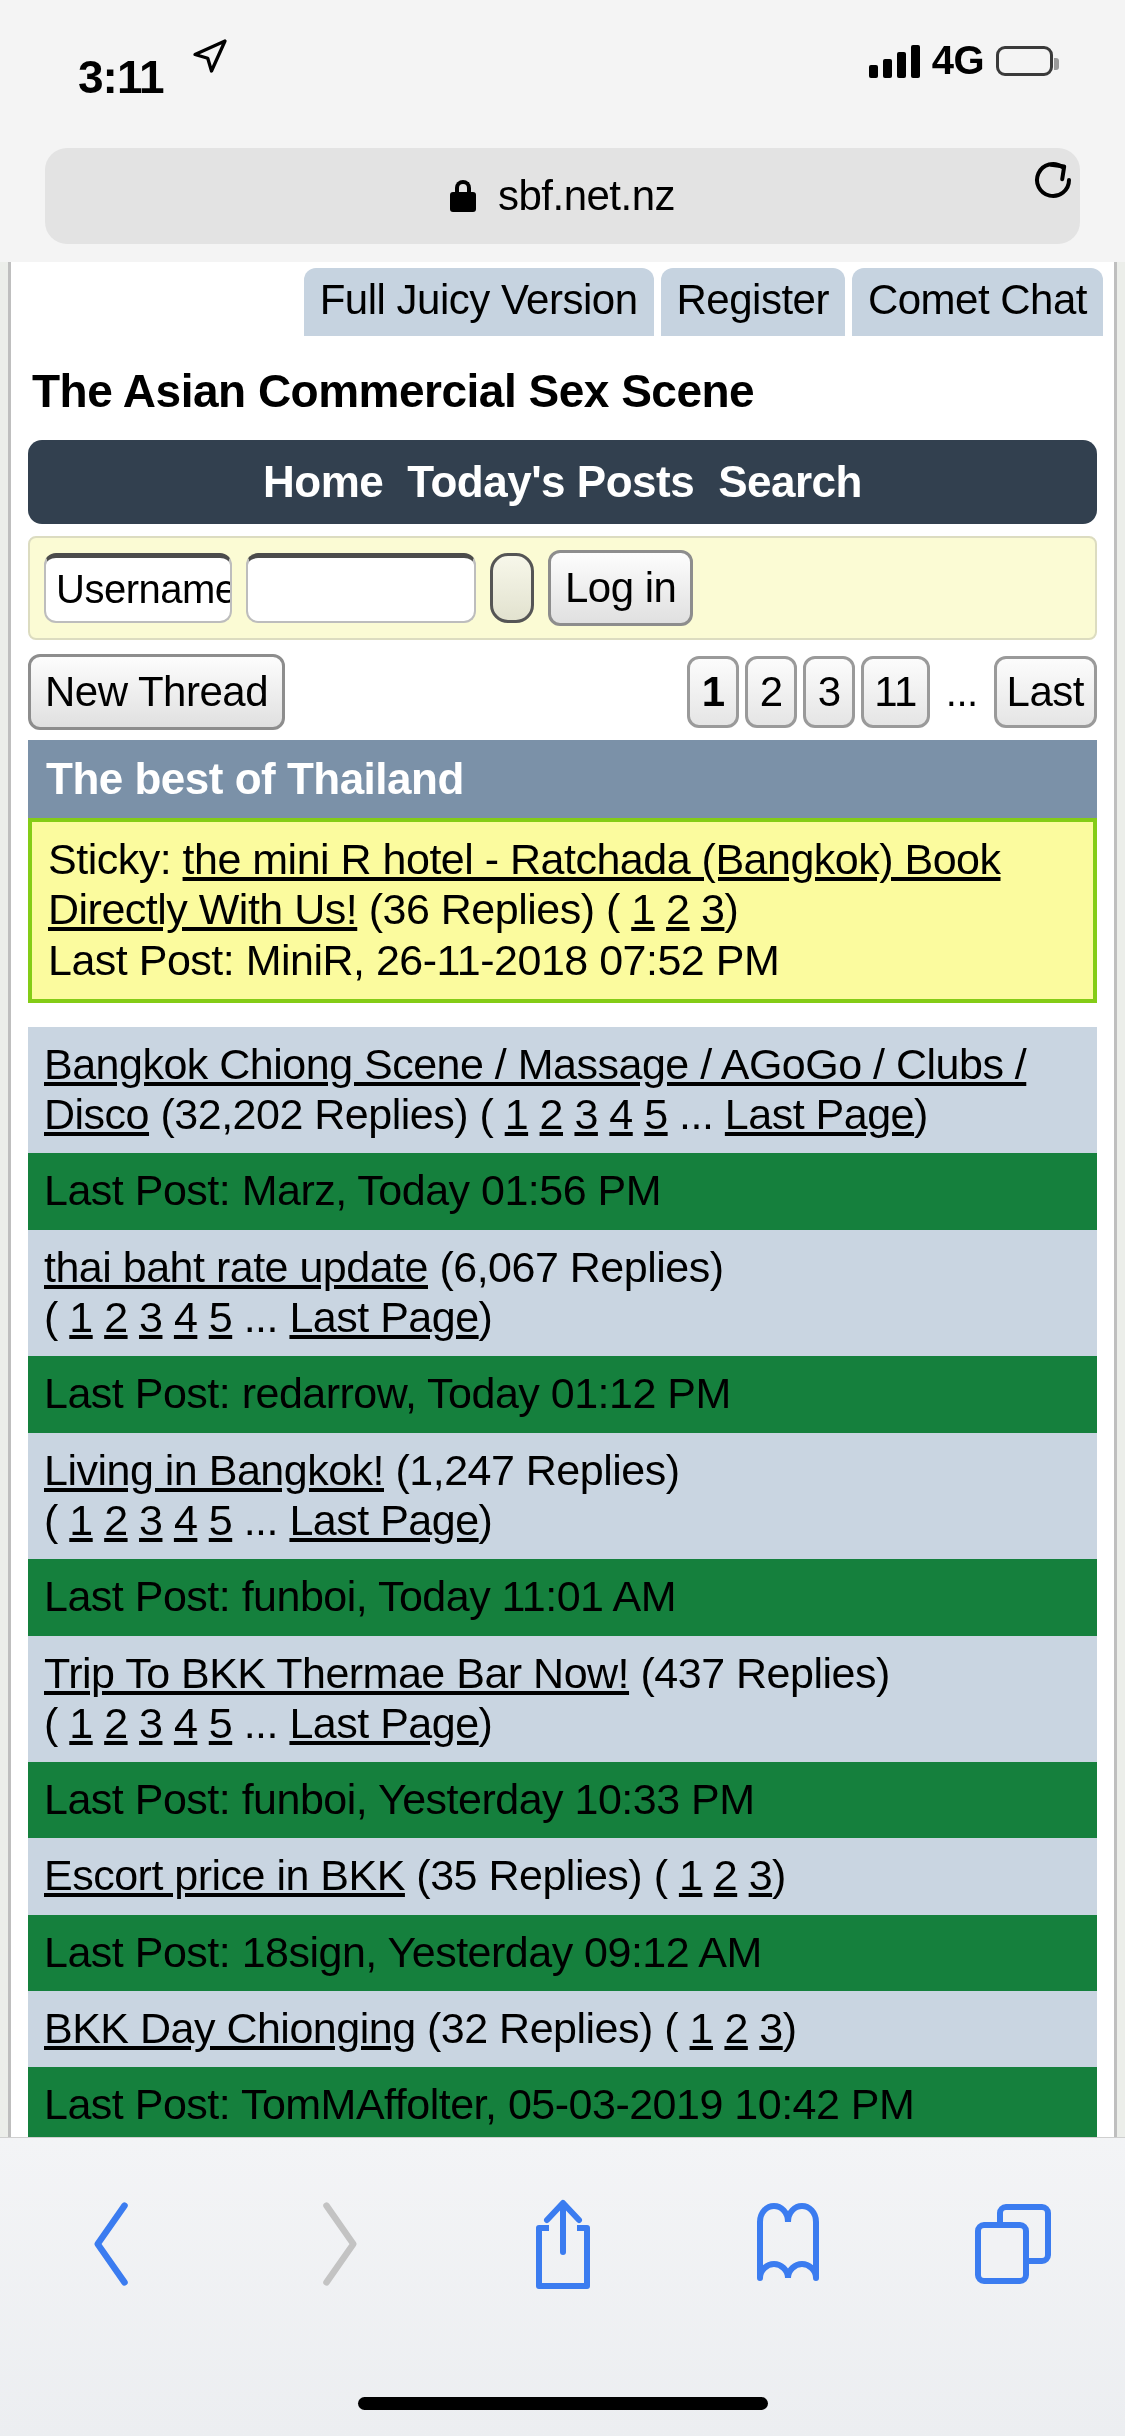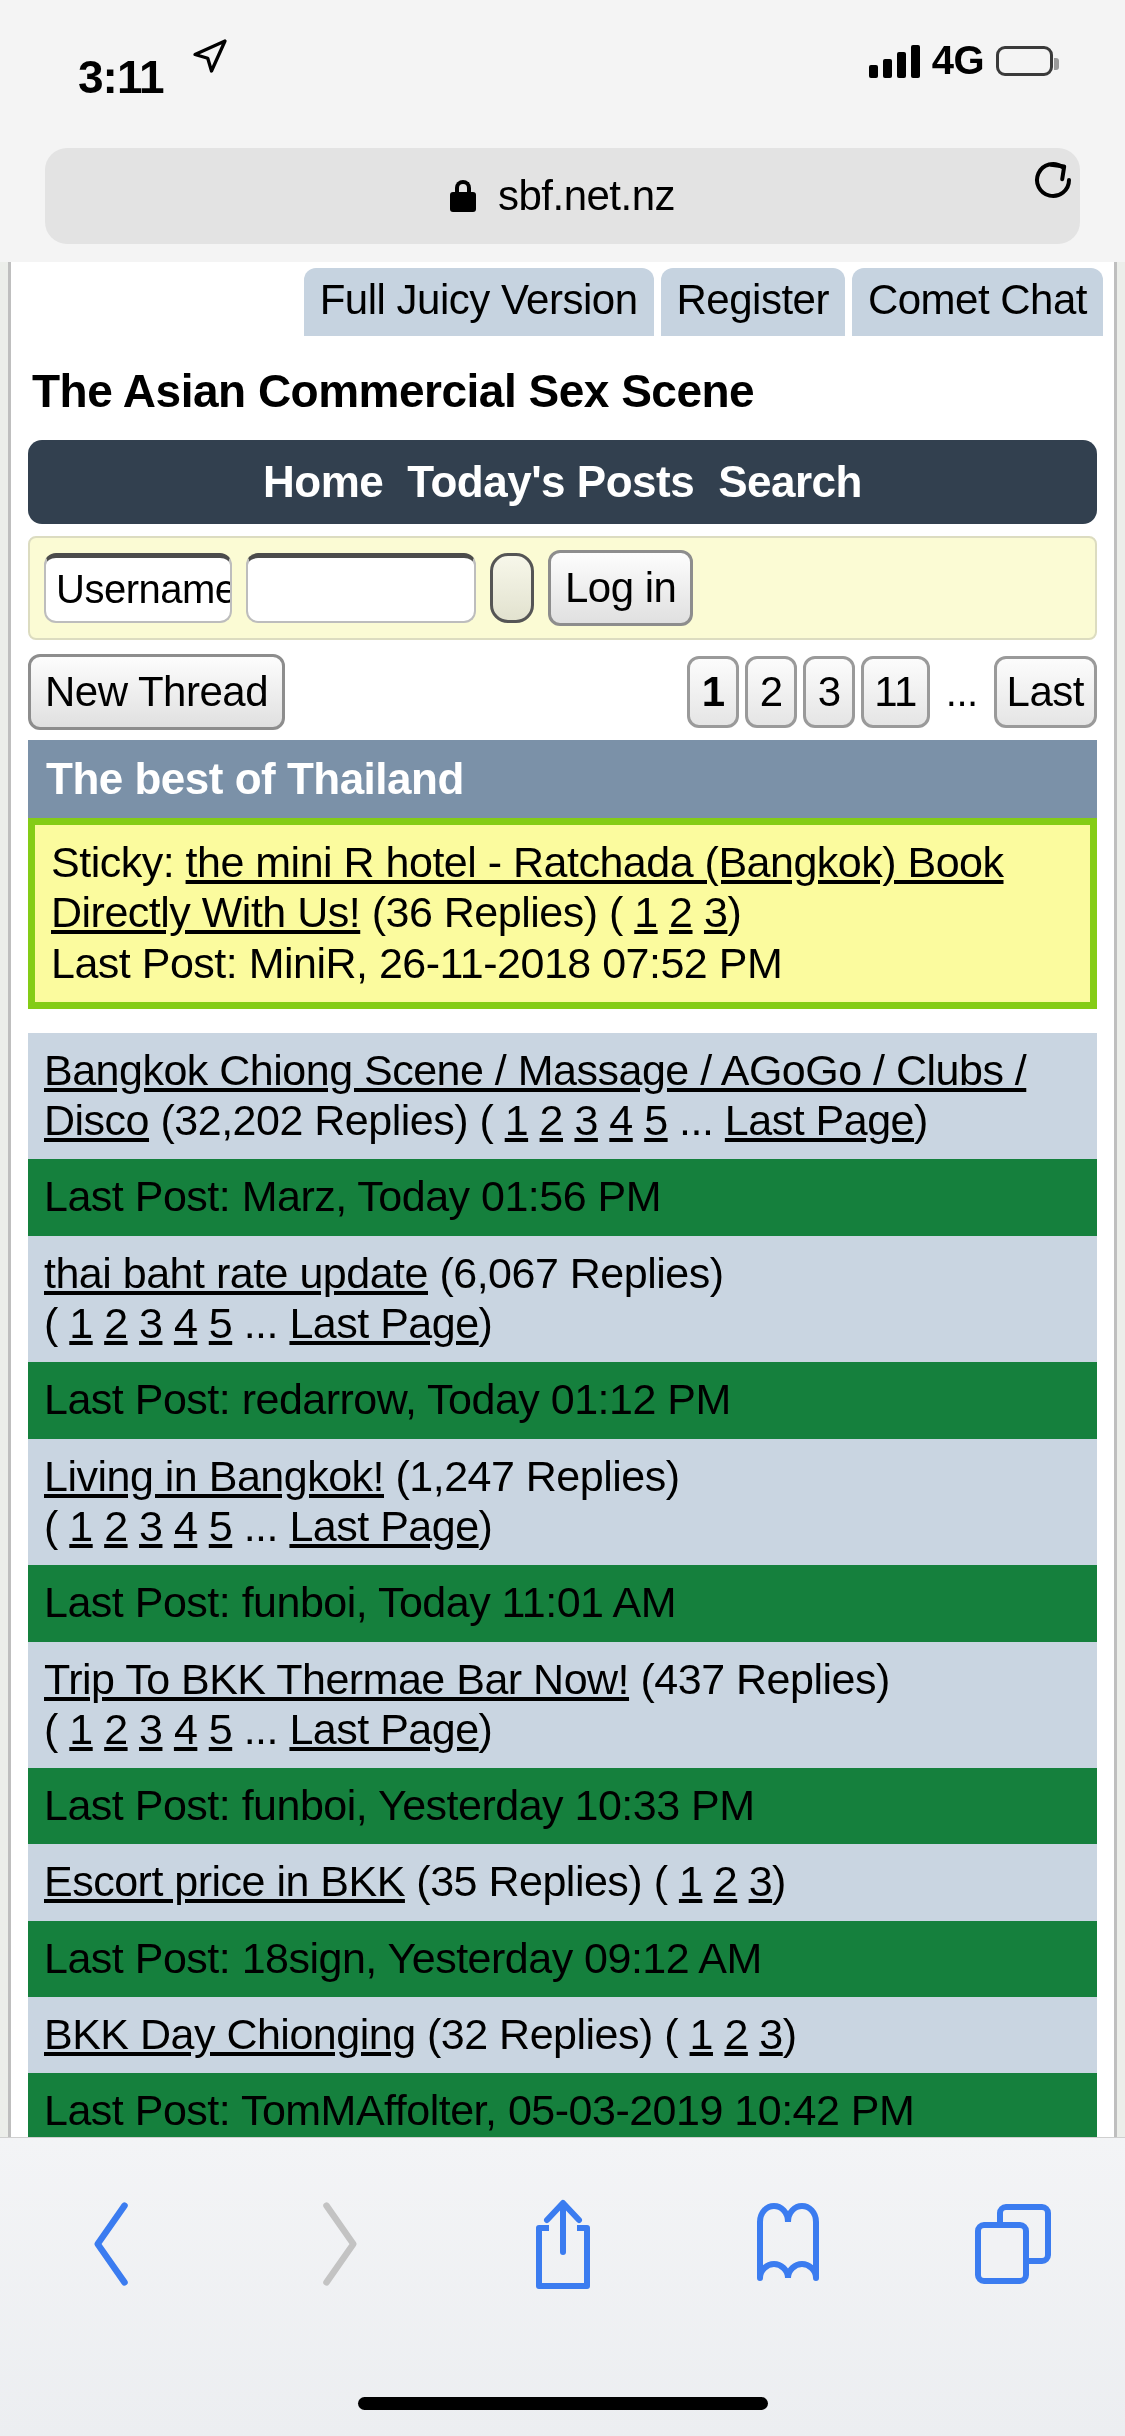--- a/index.html
+++ b/index.html
@@ -131,21 +131,21 @@
 
   
   .sechead {
     margin: 6px 14px 0; background: #7b91a8; color: #fff;
     font-size: 44px; font-weight: 700; letter-spacing: -0.5px;
     padding: 14px 0 14px 18px;
   }
 
   
   .sticky {
-    margin: 0 14px; background: #fbfb9e; border: 7px solid #84cc16;
+    margin: 0 14px; background: #fbfb9e; border: 4px solid #84cc16;
     padding: 12px 16px 14px; font-size: 43px; line-height: 1.17; letter-spacing: -0.5px; color: #000;
   }
   .sticky a { color: #000; text-decoration: underline; }
 
   
   .threads { margin: 24px 14px 0; }
   .trow {
     font-size: 43px; line-height: 1.17; letter-spacing: -0.5px; color: #000;
     padding: 12px 16px 14px;
   }

